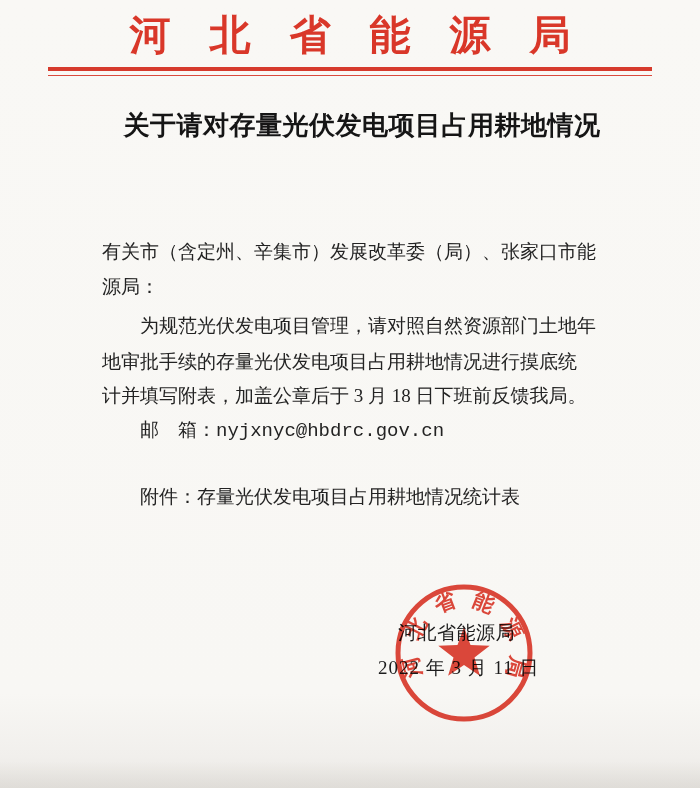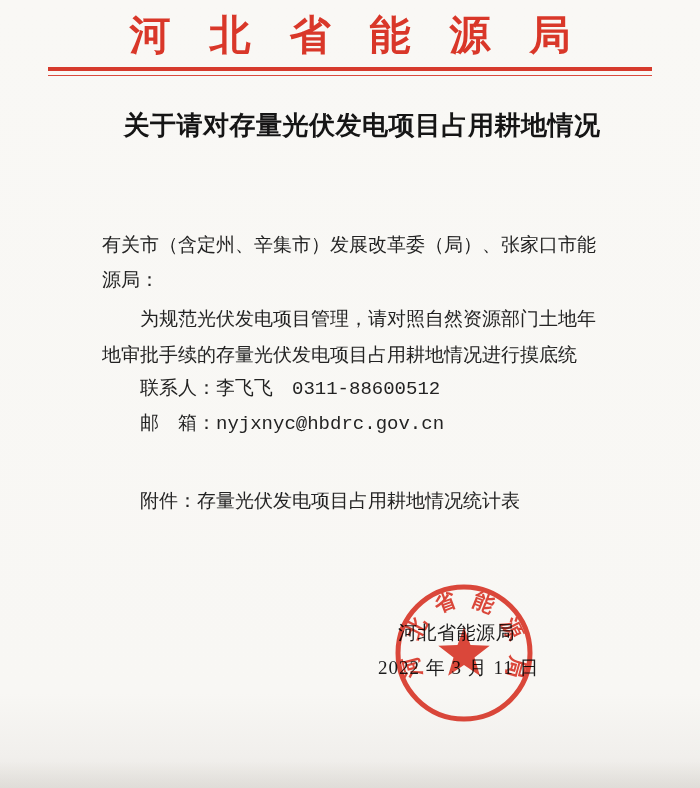--- a/index.html
+++ b/index.html
@@ -36,30 +36,30 @@
   .doc-title{
     position:absolute;top:106px;left:12px;width:700px;
     text-align:center;
     color:#151515;
     font-size:26px;
     font-weight:bold;
     line-height:40px;
     letter-spacing:0.5px;
   }
   .body-text{
-    position:absolute;top:228px;left:102px;width:512px;
+    position:absolute;top:235px;left:102px;width:512px;
     color:#232323;
     font-size:19px;
     line-height:34.6px;
     white-space:nowrap;
   }
   .body-text .line{height:34.6px;}
   .indent{padding-left:38px;font-family:Liberation Mono, monospace;}
   .para-gap{margin-top:6px;}
-  .attach-gap{margin-top:43px;}
+  .attach-gap{margin-top:32px;}
   .sig-org{
     position:absolute;top:620px;left:398px;
     color:#1d1d1d;
     font-size:19px;
     letter-spacing:0.5px;
     white-space:nowrap;
     z-index:1;
   }
   .sig-date{
     position:absolute;top:655px;left:378px;
@@ -99,21 +99,21 @@
 
   <div class="doc-title">
     <div>关于请对存量光伏发电项目占用耕地情况</div>
   </div>
 
   <div class="body-text">
     <div class="line">有关市（含定州、辛集市）发展改革委（局）、张家口市能</div>
     <div class="line">源局：</div>
     <div class="line indent para-gap">为规范光伏发电项目管理，请对照自然资源部门土地年</div>
     <div class="line">地审批手续的存量光伏发电项目占用耕地情况进行摸底统</div>
-    <div class="line indent">联系人：李飞飞　0311-88600512</div>
+    <div class="line">计并填写附表，加盖公章后于 3 月 18 日下班前反馈我局。</div>
     <div class="line indent">邮　箱：nyjxnyc@hbdrc.gov.cn</div>
     <div class="line indent attach-gap">附件：存量光伏发电项目占用耕地情况统计表</div>
   </div>
 
   <div class="sig-org">河北省能源局</div>
   <div class="sig-date">2022 年 3 月 11 日</div>
 
   <svg class="seal" viewBox="0 0 160 160" aria-hidden="true">
     <circle cx="80" cy="80" r="66" fill="none" stroke="#df392b" stroke-width="5"></circle>
     <polygon fill="#df392b" points="80,54 73.5,72.1 54.3,72.7 69.5,84.4 64.1,102.8 80,92 95.9,102.8 90.5,84.4 105.7,72.7 86.5,72.1"></polygon>

